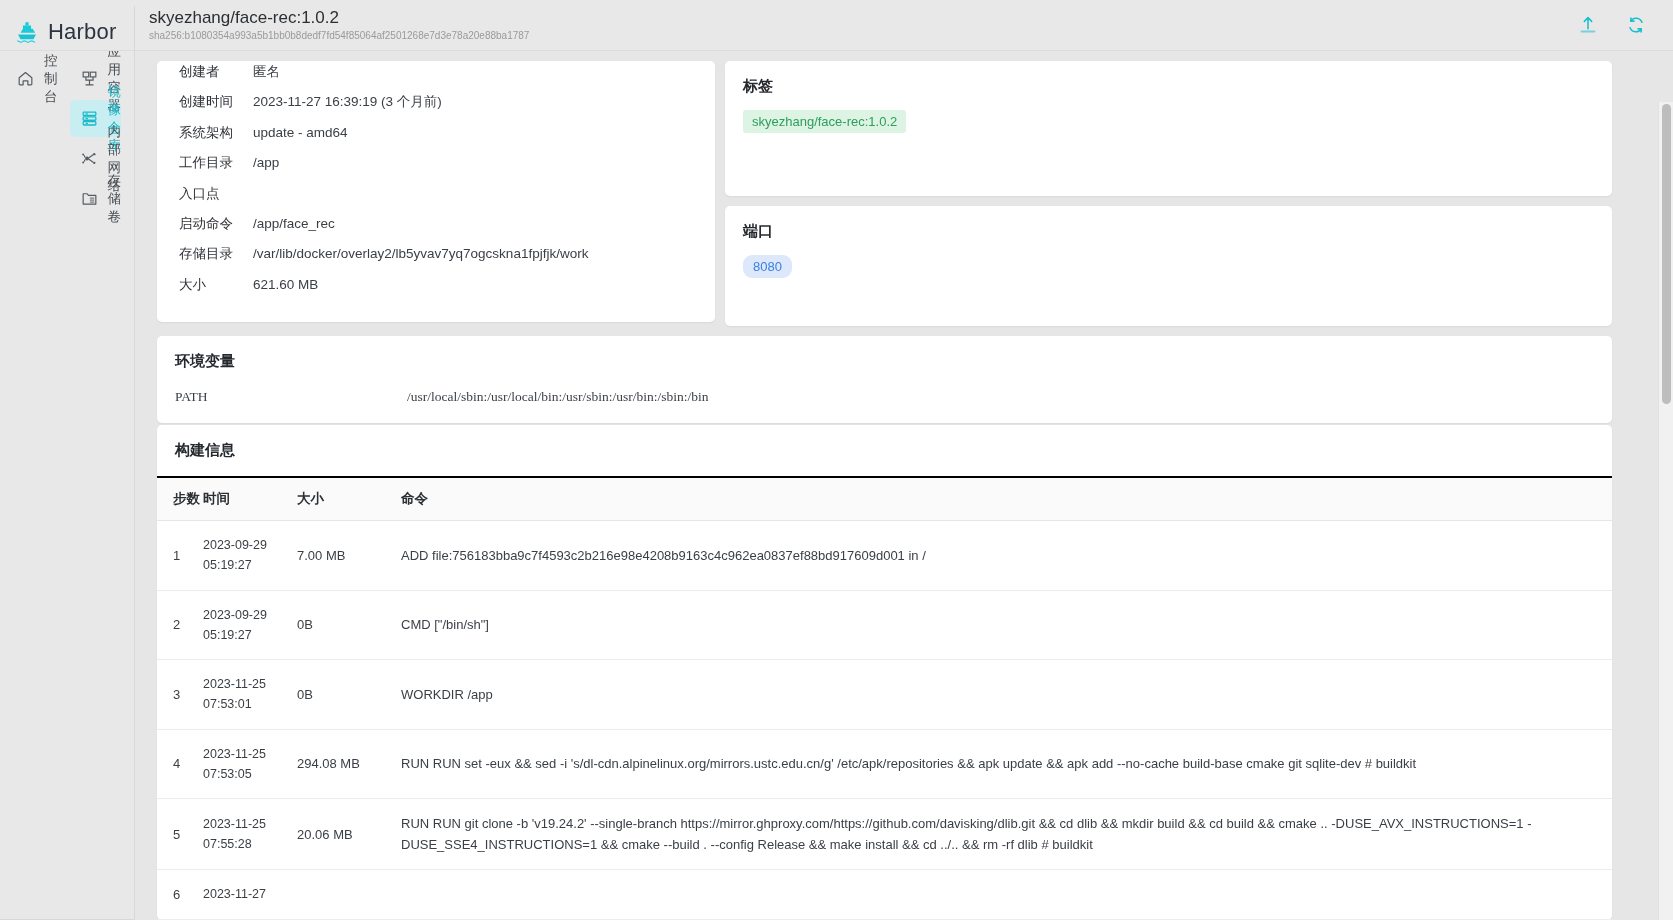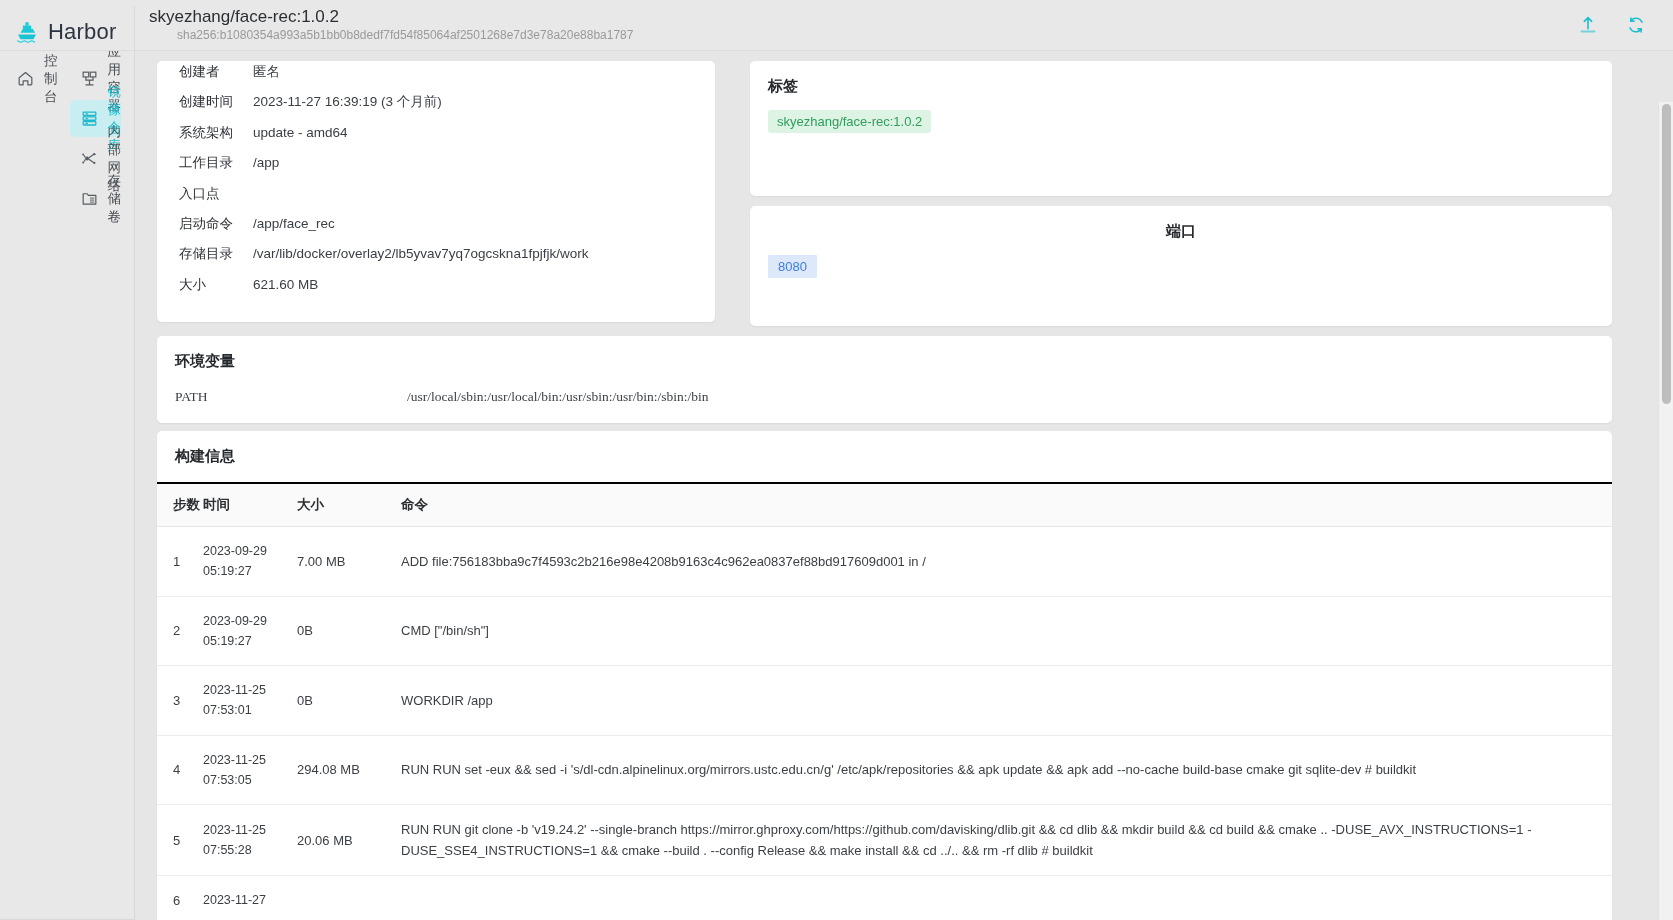--- a/index.html
+++ b/index.html
@@ -53,23 +53,22 @@
     justify-content: center;
     line-height: 1.15;
     flex: 1;
   }
   .image-title {
     font-size: 17px;
     color: #2b2f33;
     margin-bottom: 2px;
   }
   .image-digest {
-    font-size: 12px;
+    font-size: 10px;
     color: #9a9a9a;
-    margin-left: 28px;
   }
   .topbar-actions {
     display: flex;
     align-items: center;
     gap: 26px;
     padding-right: 26px;
   }
   .top-icon {
     width: 22px; height: 22px;
     color: #18bfcd;
@@ -184,52 +183,51 @@
     color: #3a3f45;
     word-break: break-all;
   }
 
   .right-col {
     flex: 1;
     display: flex;
     flex-direction: column;
     gap: 10px;
     min-width: 0;
-    margin-left: 25px;
   }
   .panel {
     padding: 16px 18px 16px;
   }
   .panel-title {
     font-size: 15px;
     font-weight: bold;
     color: #25292e;
     margin-bottom: 14px;
   }
   .tags-panel { height: 135px; }
-  .ports-panel { height: 120px; text-align: center; }
+  .ports-panel { height: 120px; }
   .badge-row { display: flex; flex-wrap: wrap; gap: 8px; }
   .badge-tag {
     background: #ddf3e4;
     color: #2e9e5b;
     font-size: 13px;
     padding: 4px 9px;
     border-radius: 3px;
     cursor: pointer;
   }
   .badge-port {
     background: #dde8fb;
     color: #3d7ee0;
     font-size: 13px;
     padding: 4px 10px;
-    border-radius: 1px;
+    border-radius: 9px;
     cursor: pointer;
   }
 
-  .env-card { padding: 16px 18px 18px; margin-bottom: 8px; }
+  .env-card { padding: 16px 18px 18px; margin-bottom: 2px; }
   .env-row {
     display: flex;
     font-size: 13.5px;
     color: #3a3f45;
     padding-top: 4px;
     font-family: Liberation Serif, serif;
   }
   .env-key { width: 232px; min-width: 232px; }
   .env-val { word-break: break-all; }
 

